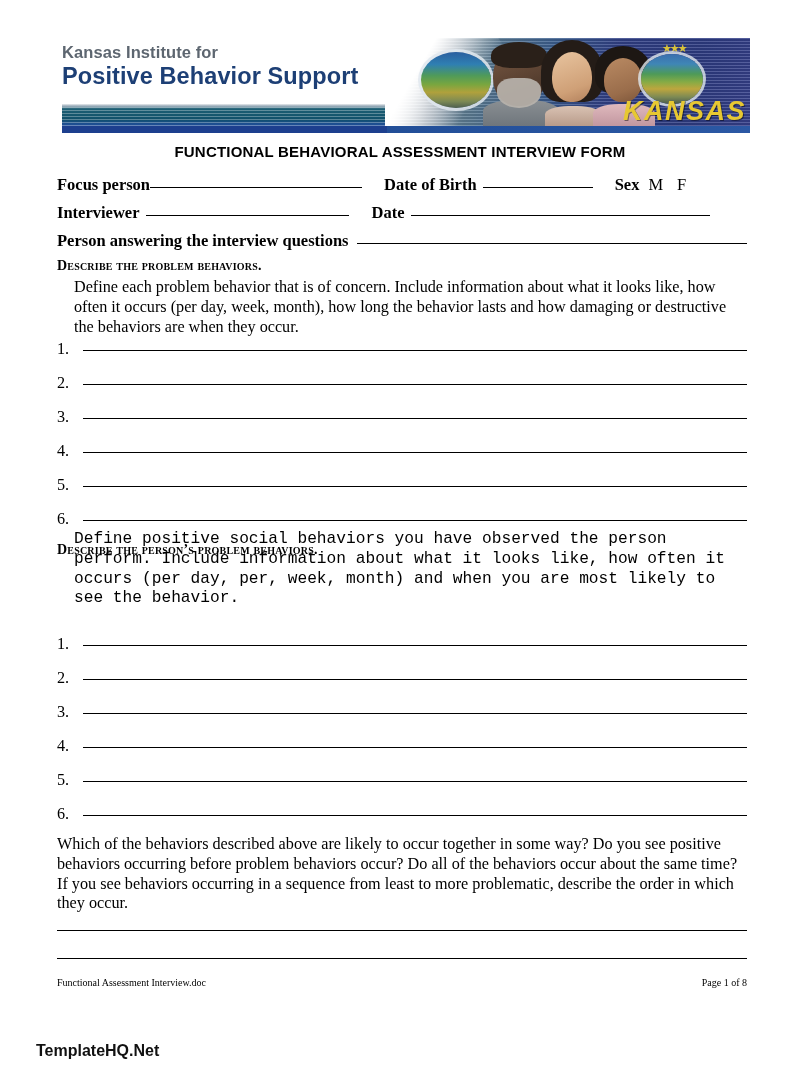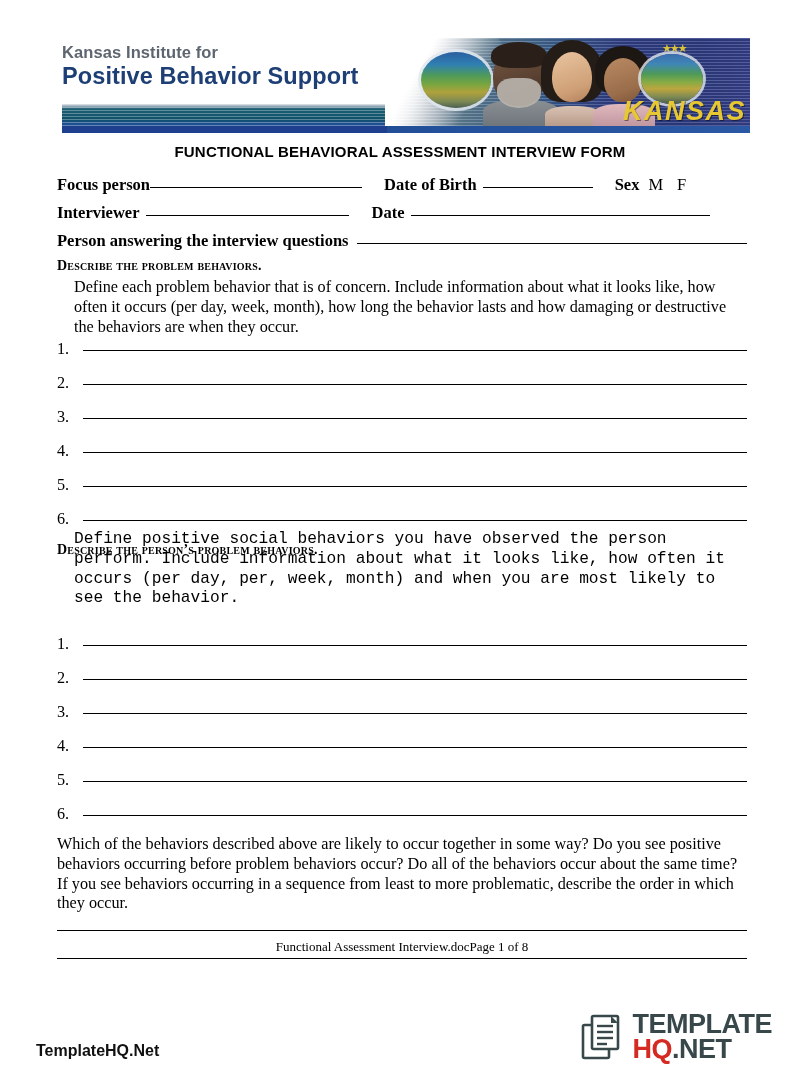--- a/index.html
+++ b/index.html
@@ -274,25 +274,25 @@
     width: 690px;
     border-bottom: 1.6px solid #000;
     height: 0;
   }
   #close-rule-1 { top: 930px; }
   #close-rule-2 { top: 958px; }
 
   
   .footer {
     position: absolute;
-    left: 57px; top: 939px;
+    left: 57px; top: 977px;
     width: 690px;
     display: flex;
-    justify-content: center;
-    font-size: 13px;
+    justify-content: space-between;
+    font-size: 10px;
   }
 
   
   .thq-band {
     position: absolute;
     left: 0; top: 1000px;
     width: 800px; height: 75px;
     background: #fff;
   }
   .thq-text {
@@ -464,32 +464,15 @@
   <div class="closing-rule" id="close-rule-2"></div>
 
   <div class="footer">
     <span>Functional Assessment Interview.doc</span>
     <span>Page 1 of 8</span>
   </div>
 
   <div class="thq-band">
     <div class="thq-text">TemplateHQ.Net</div>
 
-    <div class="thq-logo">
-      <svg width="46" height="48" viewBox="0 0 46 48">
-        <rect x="2" y="12" width="26" height="33" rx="1.5" fill="#ffffff" stroke="#37474a" stroke-width="2.6"></rect>
-        <rect x="11" y="3" width="26" height="33" rx="1.5" fill="#ffffff" stroke="#37474a" stroke-width="2.6"></rect>
-        <path d="M30 3 L37 10 L30 10 Z" fill="#37474a"></path>
-        <line x1="16" y1="13" x2="32" y2="13" stroke="#37474a" stroke-width="2.4"></line>
-        <line x1="16" y1="19" x2="32" y2="19" stroke="#37474a" stroke-width="2.4"></line>
-        <line x1="16" y1="25" x2="32" y2="25" stroke="#37474a" stroke-width="2.4"></line>
-        <line x1="16" y1="31" x2="26" y2="31" stroke="#37474a" stroke-width="2.4"></line>
-      </svg>
-      <span class="thq-words">
-        <span class="thq-w1">TEMPLATE</span>
-        <span class="thq-w2">
-          <span class="thq-hq">HQ</span><span class="thq-net">.NET</span>
-        </span>
-      </span>
-    </div>
   </div>
 
 </div>
 
 </body></html>

